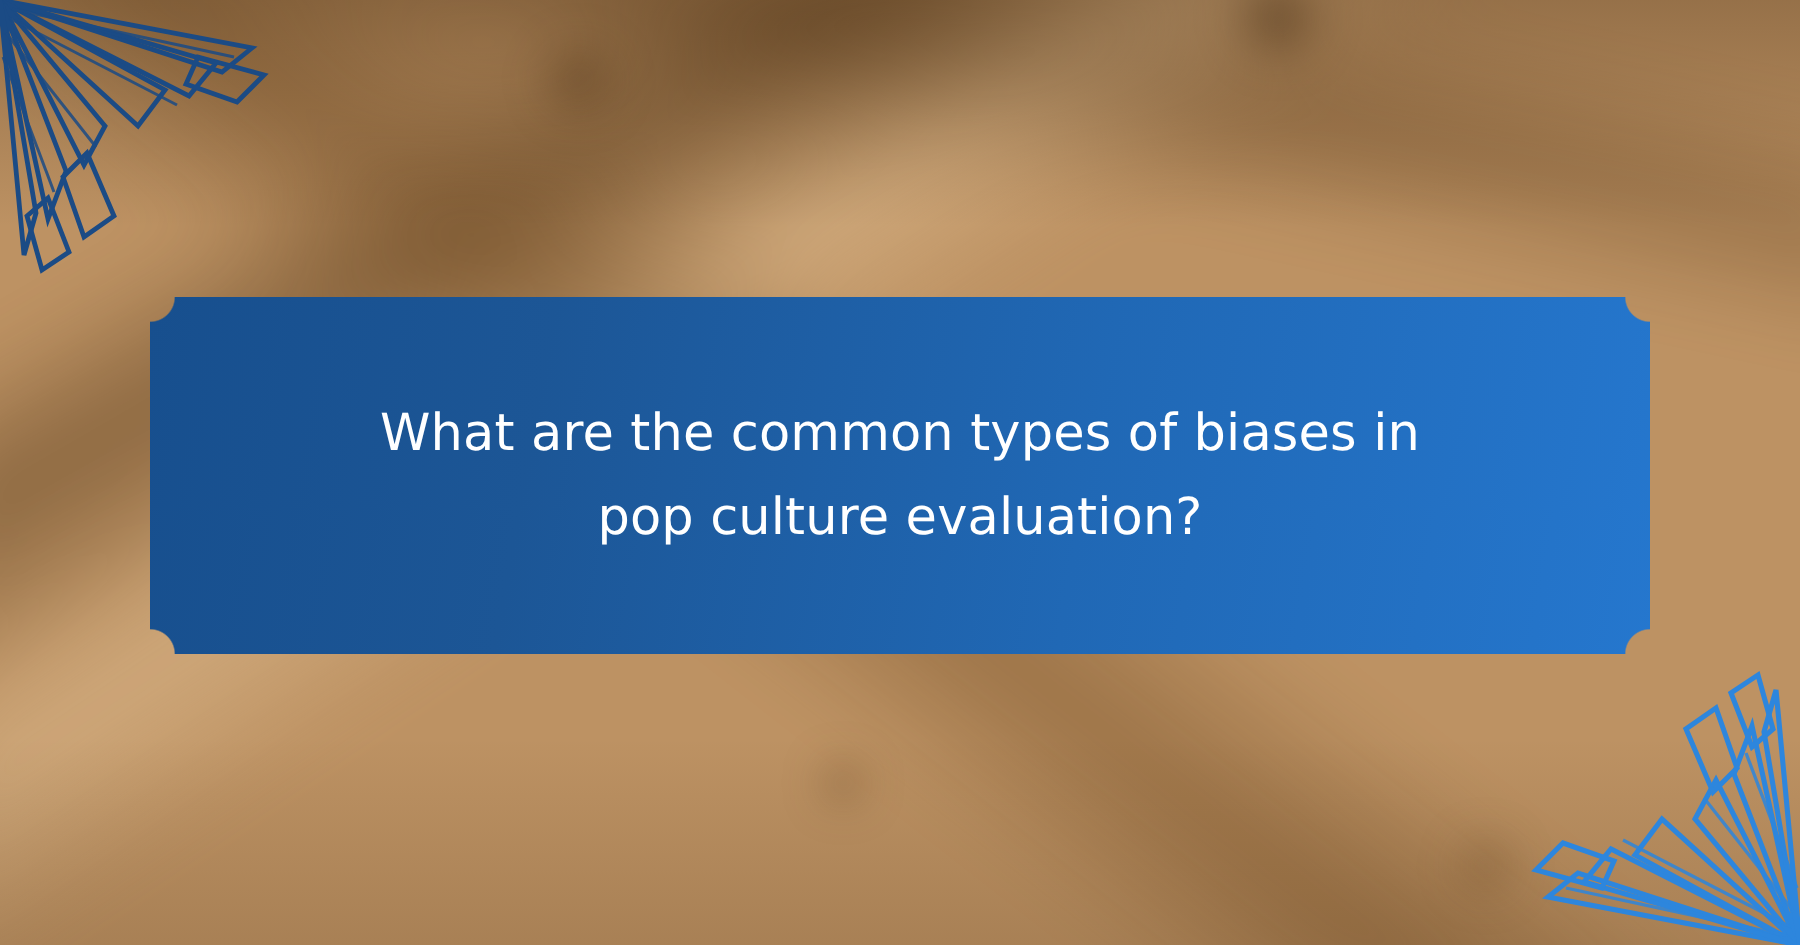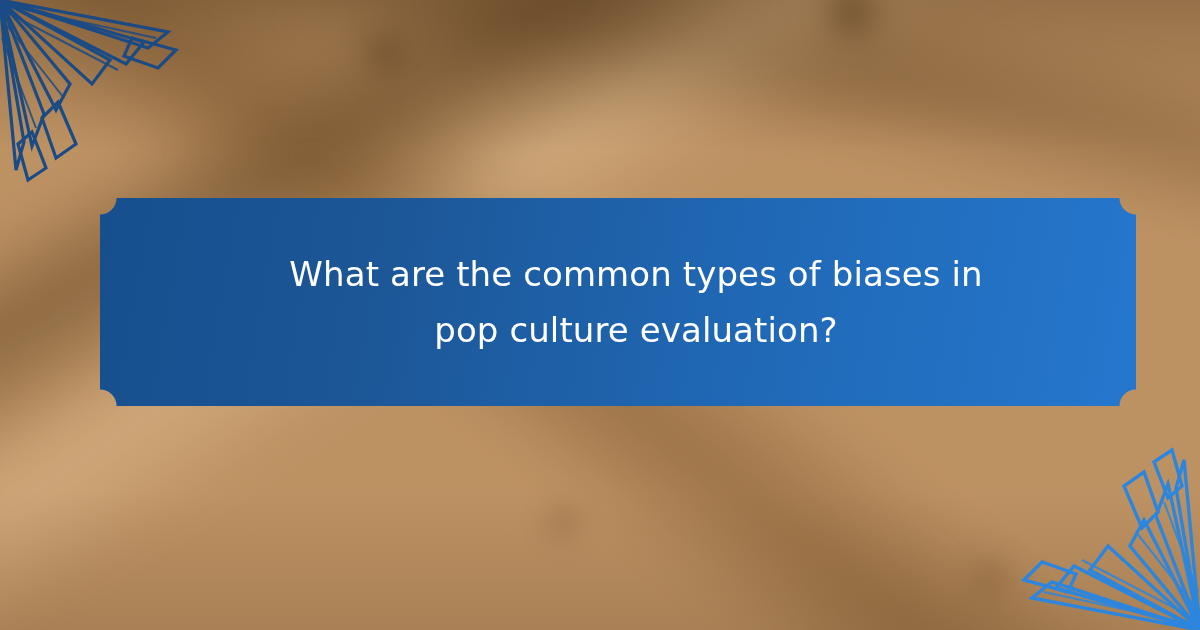--- a/index.html
+++ b/index.html
@@ -73,38 +73,37 @@
   }
   .ornament.tl { top: -2px; left: -2px; }
   .ornament.br { bottom: -2px; right: -2px; transform: rotate(180deg); }
 
   
   .banner {
     position: absolute;
     left: 100px;
     top: 198px;
     width: 1000px;
-    height: 208px;
+    height: 238px;
     background: linear-gradient(100deg, #174f8e 0%, #1c5696 26%, #2068b5 62%, #2577ce 100%);
     display: flex;
     align-items: center;
     
     -webkit-mask-image:
       radial-gradient(circle 17px at 0 0,     transparent 0 16px, #000 17px),
       radial-gradient(circle 17px at 100% 0,  transparent 0 16px, #000 17px),
       radial-gradient(circle 17px at 0 100%,  transparent 0 16px, #000 17px),
       radial-gradient(circle 17px at 100% 100%, transparent 0 16px, #000 17px);
     -webkit-mask-composite: source-in;
     mask-image:
       radial-gradient(circle 17px at 0 0,     transparent 0 16px, #000 17px),
       radial-gradient(circle 17px at 100% 0,  transparent 0 16px, #000 17px),
       radial-gradient(circle 17px at 0 100%,  transparent 0 16px, #000 17px),
       radial-gradient(circle 17px at 100% 100%, transparent 0 16px, #000 17px);
     mask-composite: intersect;
-    padding-left: 36px;
   }
 
   .banner-title {
     margin: 0;
     padding: 0 120px;
     color: #ffffff;
     font-family: "DejaVu Sans", sans-serif;
     font-size: 34px;
     font-weight: 400;
     line-height: 56px;

